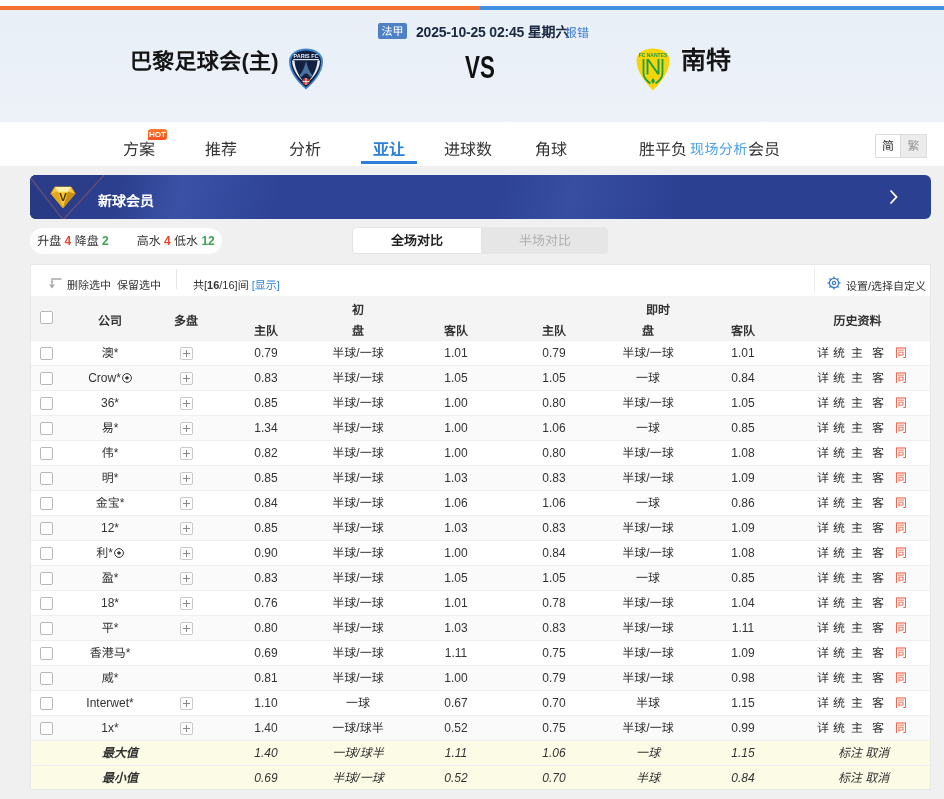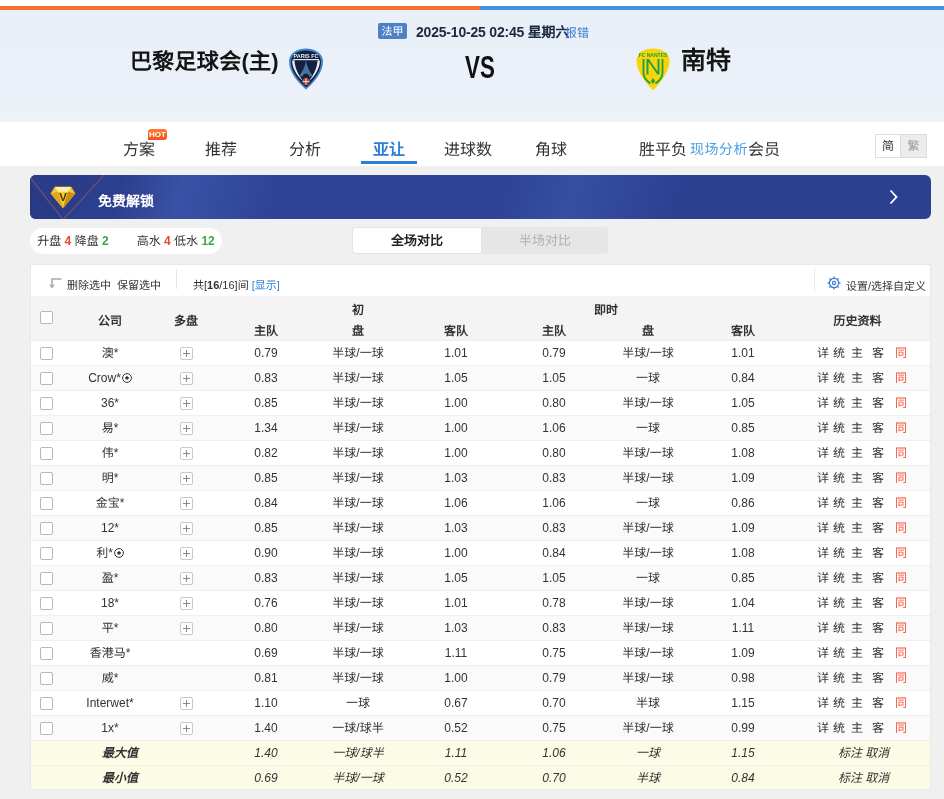--- a/index.html
+++ b/index.html
@@ -114,21 +114,21 @@
     <line x1="0" y1="2" x2="34" y2="46" stroke="#a4625f" stroke-width="1.2" opacity="0.55"></line>
     <line x1="74" y1="0" x2="32" y2="46" stroke="#a4625f" stroke-width="1.2" opacity="0.55"></line>
   </svg>
   <svg style="position:absolute;left:20px;top:10px;" width="26" height="25" viewBox="0 0 32 30">
     <polygon points="6,2 26,2 31,10 16,28 1,10" fill="#f8ca39" stroke="#d99a16" stroke-width="1"></polygon>
     <polygon points="6,2 26,2 22,8 10,8" fill="#fdf0a8"></polygon>
     <polygon points="1,10 10,8 16,28" fill="#e0a81f"></polygon>
     <polygon points="31,10 22,8 16,28" fill="#c98f12"></polygon>
     <text x="16" y="19" font-size="14" font-weight="bold" fill="#4a3106" text-anchor="middle" font-family="Liberation Sans">V</text>
   </svg>
-  <div id="btitle">免费解锁</div>
+  <div id="btitle">新球会员</div>
   <svg style="position:absolute;right:33px;top:14px;" width="9" height="16" viewBox="0 0 9 16">
       <polyline points="1.5,1.5 7.5,8 1.5,14.5" fill="none" stroke="#fff" stroke-width="1.8"></polyline>
     </svg>
 </div>
 <div class="abs" id="pill">升盘 <span class="red">4</span> 降盘 <span class="grn">2</span><span style="margin-left:28px;font-family:Liberation Serif, serif;">高水</span> <span class="red">4</span> 低水 <span class="grn">12</span></div>
 <div class="abs" id="tgl1">全场对比</div>
 <div class="abs" id="tgl2">半场对比</div>
 <div class="abs" id="cardborder"></div>
 <div class="abs" id="card">
   <div id="ctrl">
@@ -158,21 +158,21 @@
     <span style="position:absolute;left:810px;top:13px;font-size:11px;">设置/选择自定义</span>
   </div>
   <div id="thead">
     <span class="cbx" style="position:absolute;left:10px;top:15px;"></span>
     <span style="position:absolute;left:32px;width:96px;top:15px;text-align:center;">公司</span>
     <span style="position:absolute;left:128px;width:56px;top:15px;text-align:center;">多盘</span>
     <span style="position:absolute;left:288px;width:80px;top:4px;text-align:center;">初</span>
     <span style="position:absolute;left:184px;width:104px;top:25px;text-align:center;">主队</span>
     <span style="position:absolute;left:288px;width:80px;top:25px;text-align:center;">盘</span>
     <span style="position:absolute;left:368px;width:116px;top:25px;text-align:center;">客队</span>
-    <span style="position:absolute;left:564px;width:108px;top:4px;text-align:left;">即时</span>
+    <span style="position:absolute;left:532px;width:108px;top:4px;text-align:right;">即时</span>
     <span style="position:absolute;left:484px;width:80px;top:25px;text-align:center;">主队</span>
     <span style="position:absolute;left:564px;width:108px;top:25px;text-align:center;">盘</span>
     <span style="position:absolute;left:672px;width:82px;top:25px;text-align:center;">客队</span>
     <span style="position:absolute;left:754px;width:147px;top:15px;text-align:center;">历史资料</span>
   </div>
   <div id="tbody">
       <div class="trow">
         <span class="cbx rcb"></span>
         <span class="tc c2">澳*</span>
         <span class="plus"></span>

